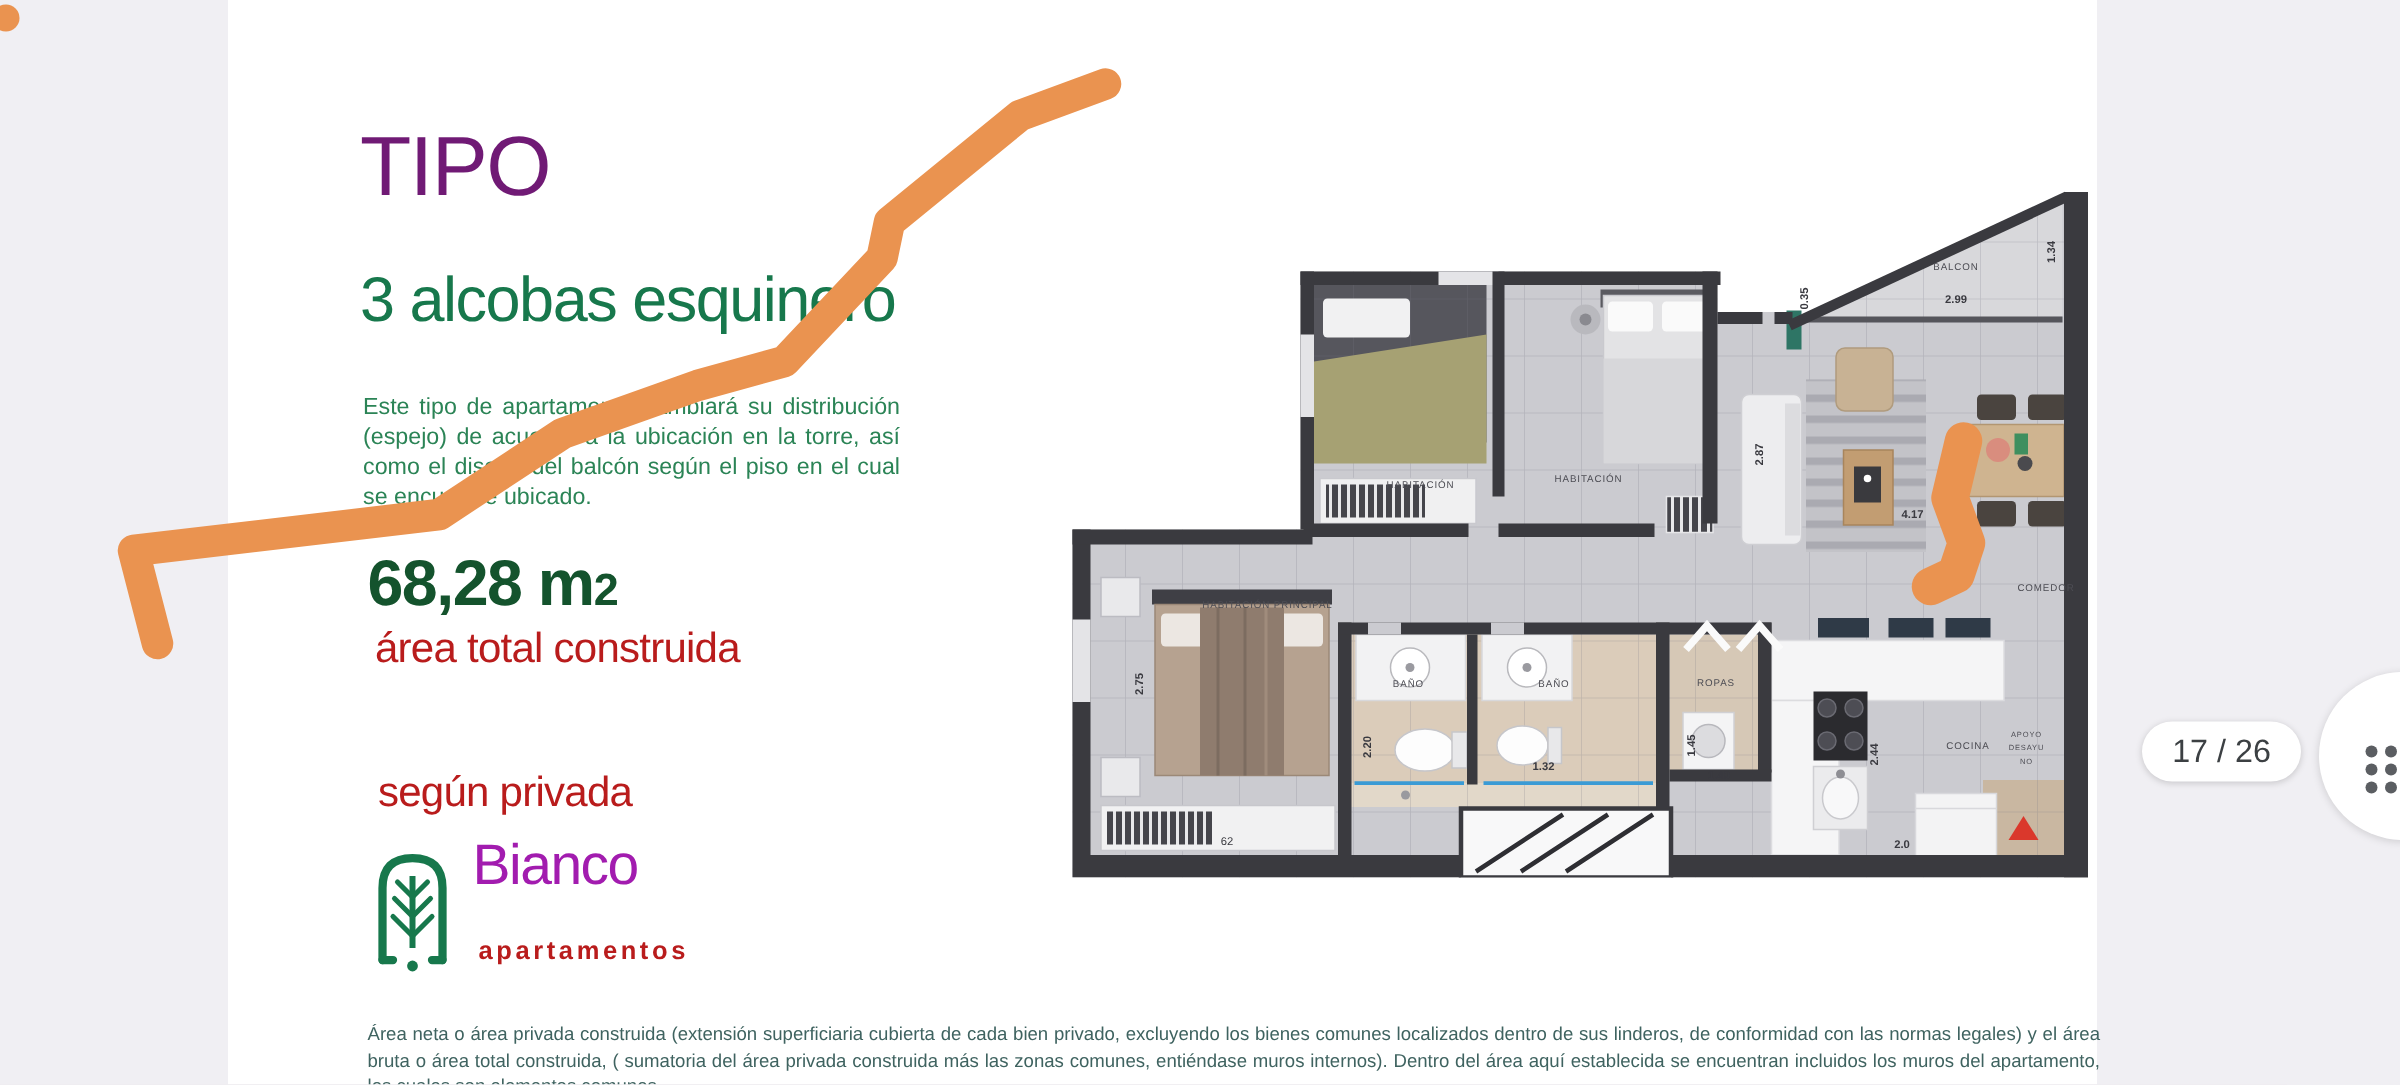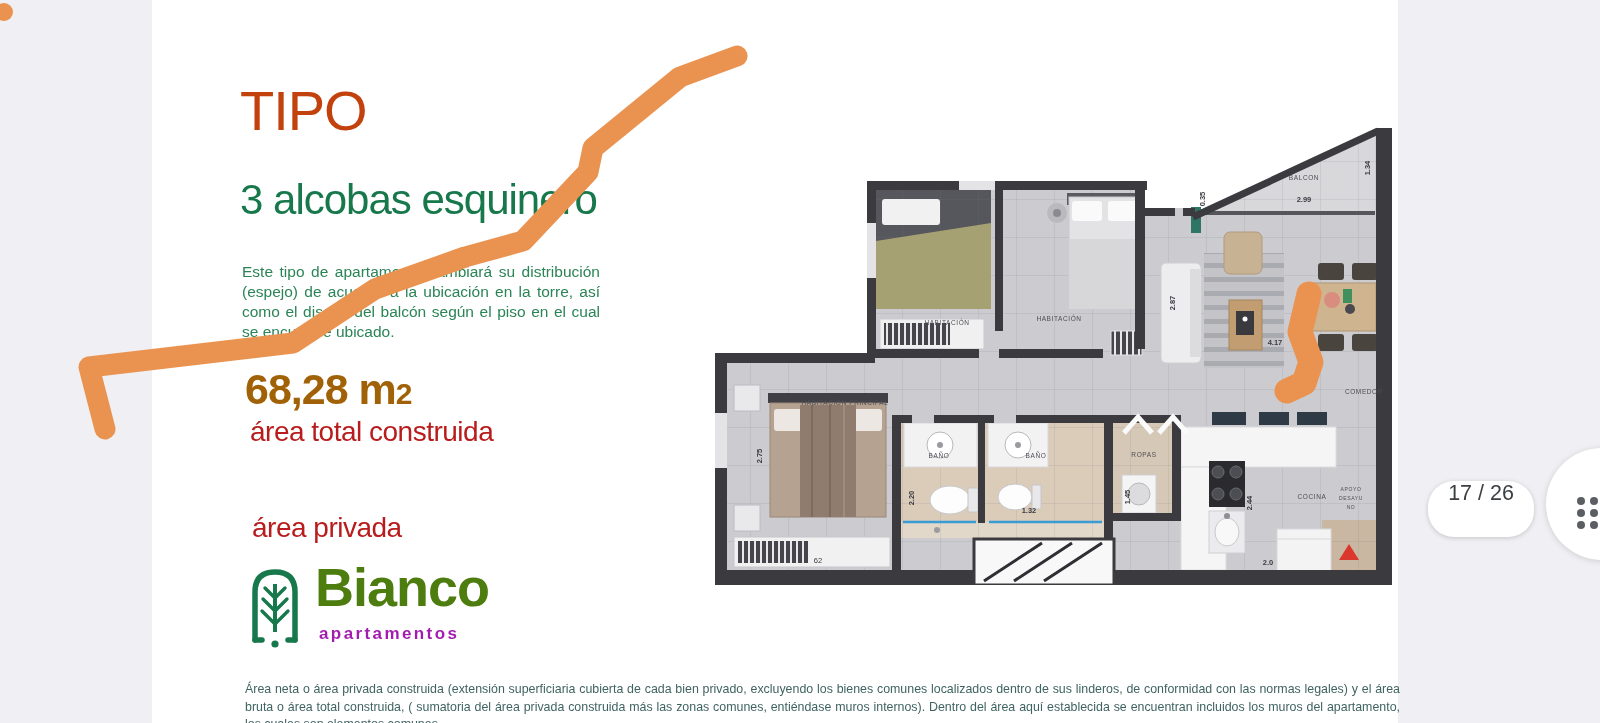--- a/index.html
+++ b/index.html
@@ -3,44 +3,44 @@
 <meta charset="utf-8">
 <style>
   html,body{margin:0;padding:0;background:#e9e8ec;}
   *{box-sizing:border-box;}
   .stage{
     position:relative;width:1600px;height:723px;overflow:hidden;
     background:#f0eff3;font-family:"Liberation Sans",sans-serif;
   }
   .slide{position:absolute;left:152px;top:0;width:1246px;height:723px;background:#ffffff;}
   
-  .title{position:absolute;left:240px;top:78px;font-size:56px;letter-spacing:-1px;color:#c2410c;font-weight:400;}
+  .title{position:absolute;left:240px;top:78px;font-size:56px;letter-spacing:-1px;color:#701a75;font-weight:400;}
   .subtitle{position:absolute;left:240px;top:176px;font-size:42px;letter-spacing:-1px;color:#17784c;font-weight:400;}
   .desc{position:absolute;left:242px;top:262px;width:358px;font-size:15.5px;line-height:1.3;
         color:#2b8456;text-align:justify;font-weight:500;}
-  .area-val{position:absolute;font-size:43px;font-weight:600;color:#a16207;letter-spacing:-1px;}
+  .area-val{position:absolute;font-size:43px;font-weight:600;color:#14532d;letter-spacing:-1px;}
   .area-val .sup{font-size:30px;}
   .v1{left:245px;top:365px;}
   .v2{left:250px;top:462px;}
   .area-lbl{position:absolute;font-size:28px;font-weight:500;color:#b91c1c;letter-spacing:-0.5px;}
   .l1{left:250px;top:416px;}
   .l2{left:252px;top:512px;}
   .logo-row{position:absolute;left:243px;top:560px;width:280px;height:95px;}
   .logo-icon{position:absolute;left:3px;top:4px;}
-  .brand-name{position:absolute;left:72px;top:-4px;font-size:54px;font-weight:700;color:#4d7c0f;letter-spacing:-1px;}
-  .brand-tag{position:absolute;left:76px;top:64px;font-size:17px;font-weight:600;color:#a21caf;letter-spacing:2.4px;}
+  .brand-name{position:absolute;left:72px;top:-4px;font-size:38px;font-weight:400;color:#a21caf;letter-spacing:-1px;}
+  .brand-tag{position:absolute;left:76px;top:64px;font-size:17px;font-weight:600;color:#b91c1c;letter-spacing:2.4px;}
   .disclaimer{position:absolute;left:245px;top:681px;width:1155px;font-size:12.4px;line-height:1.42;
         color:#3f6360;text-align:justify;}
   
   .plan{position:absolute;left:712px;top:123px;width:700px;height:462px;}
   
   .page-pill{
-    position:absolute;left:1428px;top:481px;width:106px;height:56px;border-radius:26px;
+    position:absolute;left:1428px;top:481px;width:106px;height:40px;border-radius:26px;
     background:#ffffff;box-shadow:0 1px 5px rgba(0,0,0,0.18);
-    display:flex;align-items:flex-start;justify-content:center;
+    display:flex;align-items:center;justify-content:center;
     font-size:21.5px;color:#3c4043;
   }
   .apps-btn{
     position:absolute;left:1546px;top:448px;width:112px;height:112px;border-radius:50%;
     background:#ffffff;box-shadow:0 1px 6px rgba(0,0,0,0.15);cursor:pointer;
   }
   .apps-btn .dot{position:absolute;width:8px;height:8px;border-radius:50%;background:#5b5e62;}
   
   .marker-overlay{position:absolute;left:0;top:0;pointer-events:none;}
 </style>
@@ -49,21 +49,21 @@
 
 <div class="stage">
   <div class="slide"></div>
 
   <div class="title">TIPO</div>
   <div class="subtitle">3 alcobas esquinero</div>
   <div class="desc">Este tipo de apartamento cambiará su distribución (espejo) de acuerdo a la ubicación en la torre, así como el diseño del balcón según el piso en el cual se encuentre ubicado.</div>
 
   <div class="area-val v1"><span>68,28 m</span><span class="sup">2</span></div>
   <div class="area-lbl l1">área total construida</div>
-  <div class="area-lbl l2">área  privada</div>
+  <div class="area-lbl l2">según  privada</div>
 
   <div class="logo-row">
     <svg class="logo-icon" width="58" height="90" viewBox="0 0 58 90">
       <path d="M9,76 L9,28 Q9,8 29,8 Q49,8 49,28 L49,76" fill="none" stroke="#17784c" stroke-width="5.5" stroke-linecap="round"></path>
       <path d="M9,76 h7 M49,76 h-7" stroke="#17784c" stroke-width="5.5" stroke-linecap="round"></path>
       <line x1="29" y1="20" x2="29" y2="68" stroke="#17784c" stroke-width="4"></line>
       <path d="M29,34 L19,24 M29,34 L39,24 M29,47 L17,35 M29,47 L41,35 M29,60 L16,47 M29,60 L42,47" stroke="#17784c" stroke-width="3.4" stroke-linecap="round"></path>
       <circle cx="29" cy="80" r="3.6" fill="#17784c"></circle>
     </svg>
     <div class="brand-name">Bianco</div>

